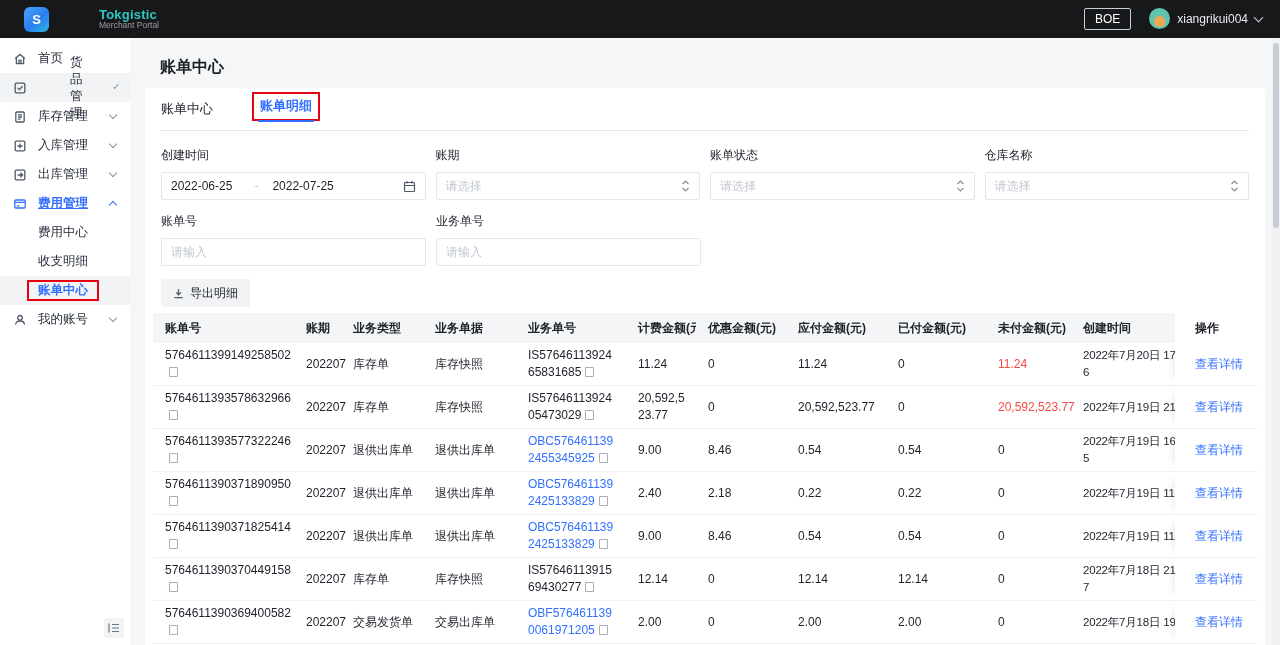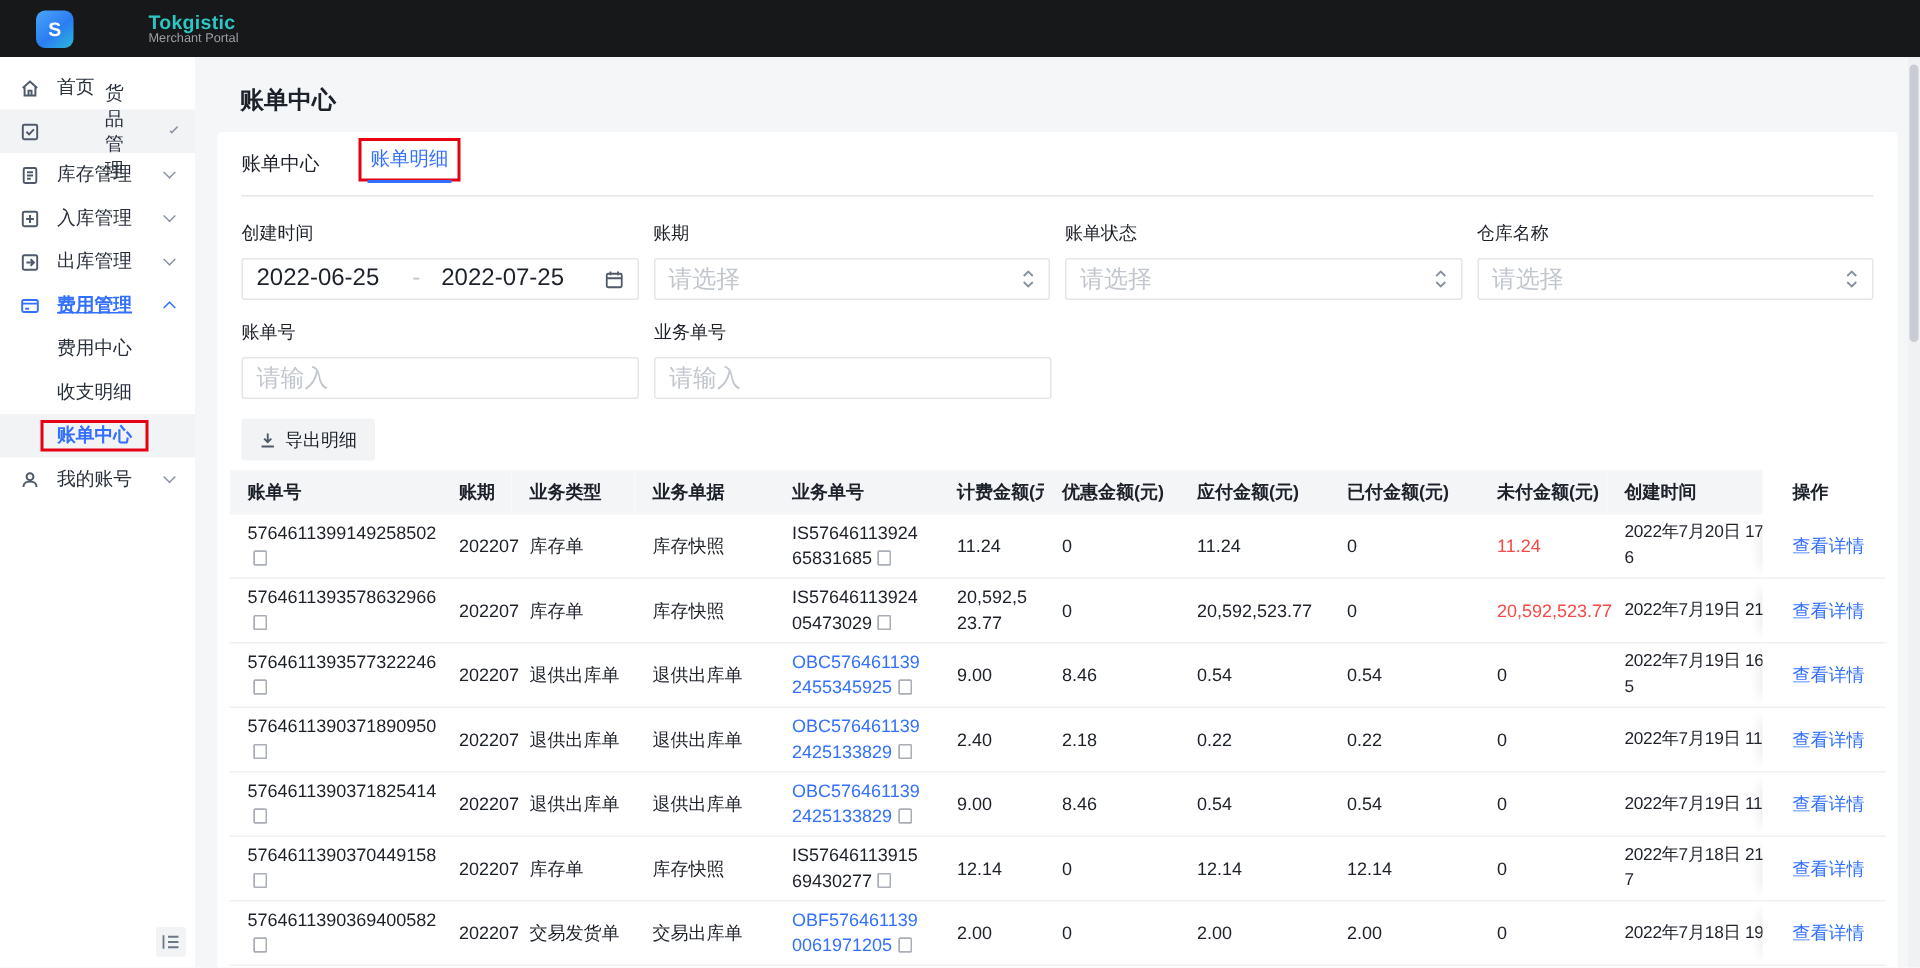--- a/index.html
+++ b/index.html
@@ -51,31 +51,31 @@
 
   
   .main { position:absolute; top:38px; left:130px; width:1150px; height:607px; background:#f5f6f8; overflow:hidden; }
   .page-title { font-size:16px; font-weight:800; color:#1d2129; margin:19px 0 0 30px; }
   .card { position:absolute; top:50px; left:15px; width:1120px; height:620px; background:#fff;
     border-radius:3px; padding:0 16px; }
 
   
   .tabbar { display:flex; align-items:flex-end; gap:26px; border-bottom:1px solid #e5e6eb; padding-top:15px; height:43px; }
   .tab { font-size:13px; color:#1d2129; padding-bottom:12px; cursor:pointer; position:relative; }
-  .tab.active { color:#3370ff; font-weight:400; padding-bottom:9px; }
+  .tab.active { color:#3370ff; font-weight:700; padding-bottom:9px;margin-left:13px; }
   .tab.active .tab-inner { border:2px solid #e60013; padding:3px 6px 4px 6px; display:inline-block; position:relative; }
   .tab.active .tab-inner::after { content:""; position:absolute; left:4px; right:4px; bottom:-3px; height:2px; background:#3370ff; }
 
   
   .filters { margin-top:16px; }
   .f-row { display:flex; gap:10px; margin-bottom:13px; }
   .f-field { width:265px; }
   .f-label { font-size:12px; color:#1d2129; margin-bottom:8px; }
   .f-control { height:28px; border:1px solid #e5e6eb; border-radius:2px; background:#fff;
-    display:flex; align-items:center; padding:0 9px; font-size:16px; cursor:pointer; }
+    display:flex; align-items:center; padding:0 9px; font-size:12px; cursor:pointer; }
   .f-control .ph { color:#c2c7cf; flex:1; }
   .f-control .val { color:#1d2129; }
   .rangesep { color:#c2c7cf; margin:0 14px 0 22px; }
   .spacer { flex:1; }
   .cal-icon svg, .spin-icon svg { display:block; }
 
   
   .toolbar { display:flex; justify-content:flex-start; margin:6px 0 6px; }
   .export-btn { display:flex; align-items:center; gap:6px; background:#f2f3f5; border:none; border-radius:2px;
     height:28px; padding:0 12px; font-size:12px; color:#1d2129; cursor:pointer;
@@ -109,20 +109,28 @@
 <body>
 
 <div class="app">
 
   <div class="topbar">
     <div class="brand">
       <div class="logo-mark">S</div>
       <div class="brand-text">
         <span class="brand-title">Tokgistic</span>
         <span class="brand-sub">Merchant Portal</span>
+      </div>
+    </div>
+    <div class="top-right">
+      <button class="env-badge">BOE</button>
+      <div class="userbox">
+        <span class="avatar"></span>
+        <span class="username">xiangrikui004</span>
+        <span class="chev"></span>
       </div>
     </div>
   </div>
 
   <div class="sidebar">
     <div class="menu">
         <div class="menu-item">
           <span class="mi-icon">
             <svg viewBox="0 0 14 14">
               <path d="M2.2 6.6 L7 2.4 L11.8 6.6 M3.4 5.8 V11.6 H10.6 V5.8 M6 11.6 V8.4 H8 V11.6"></path>

